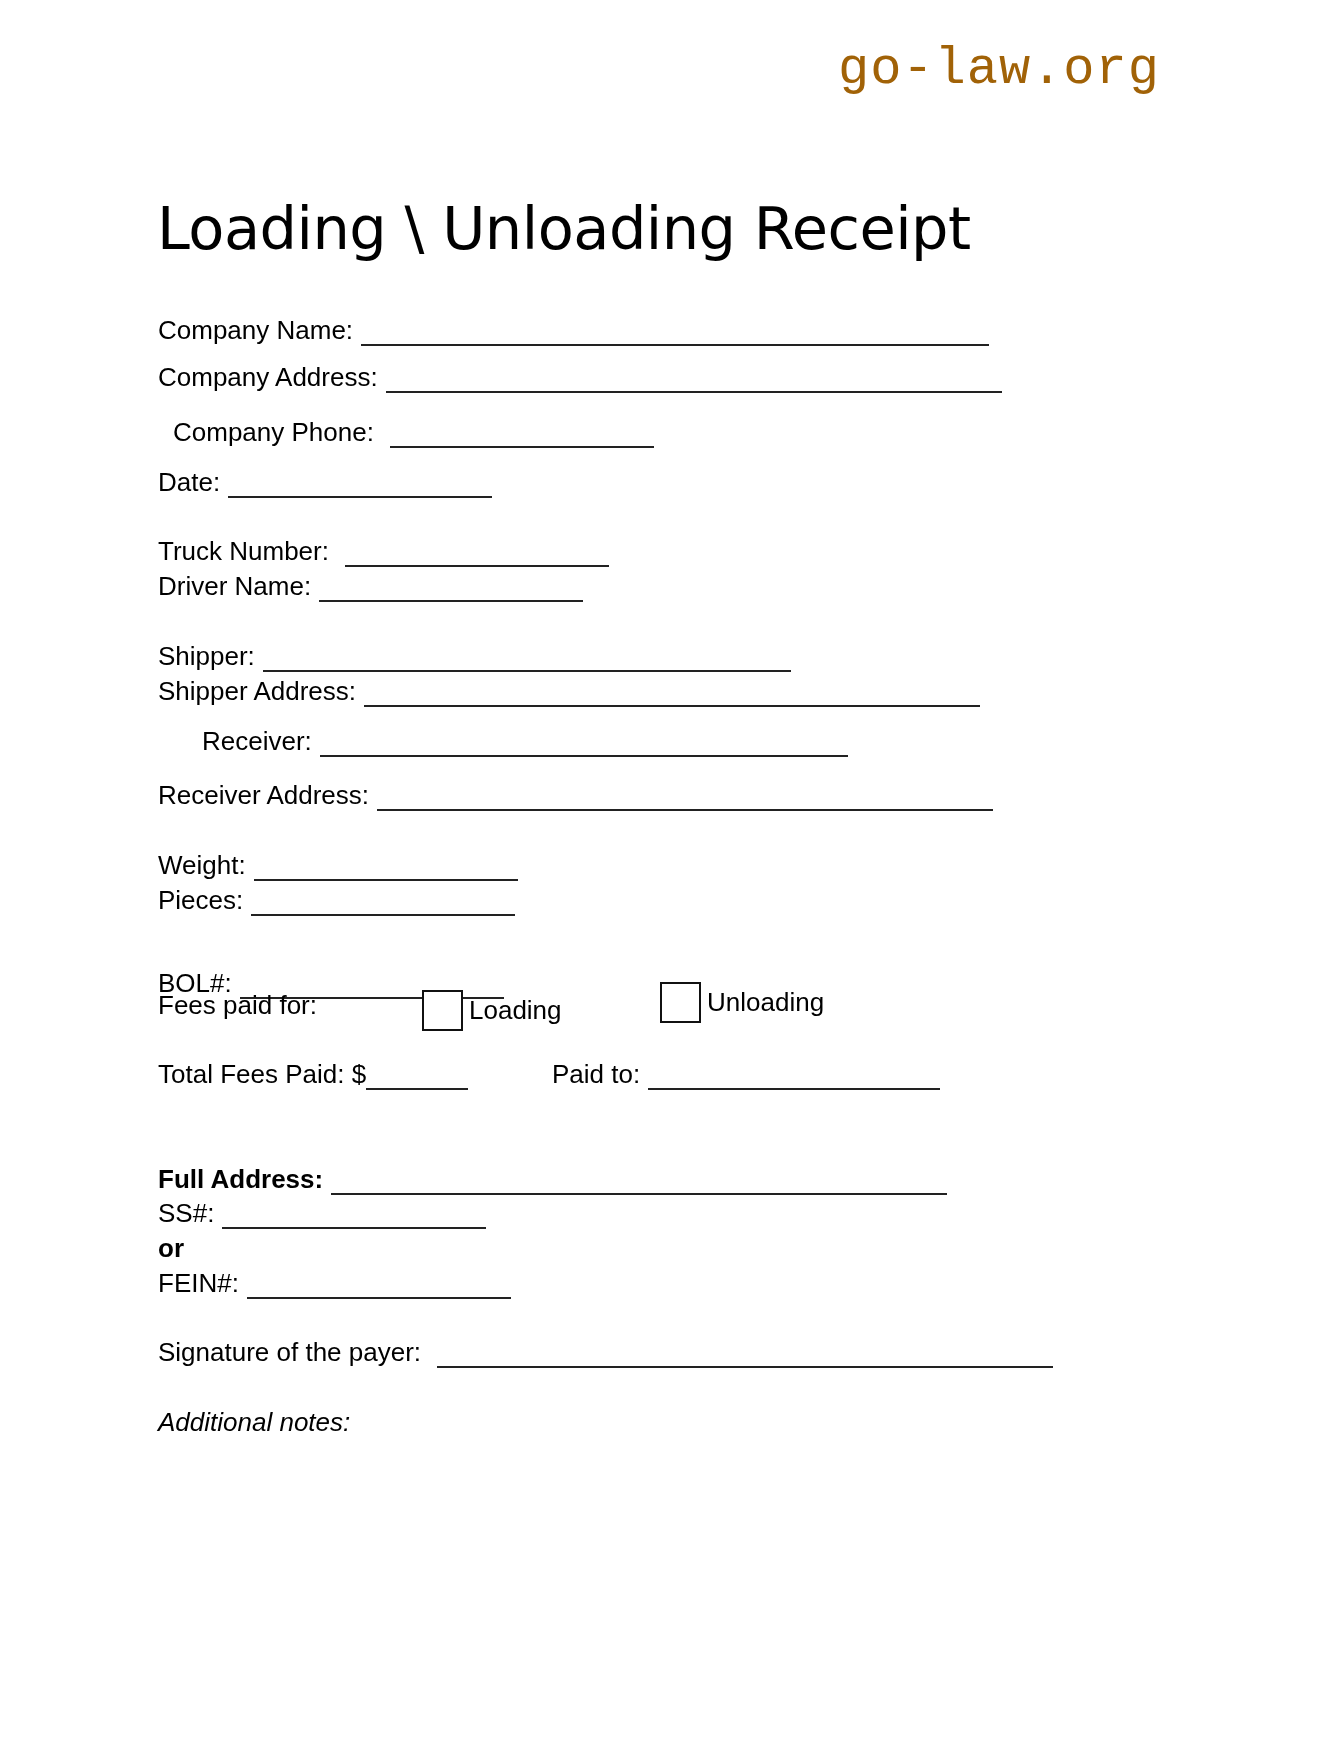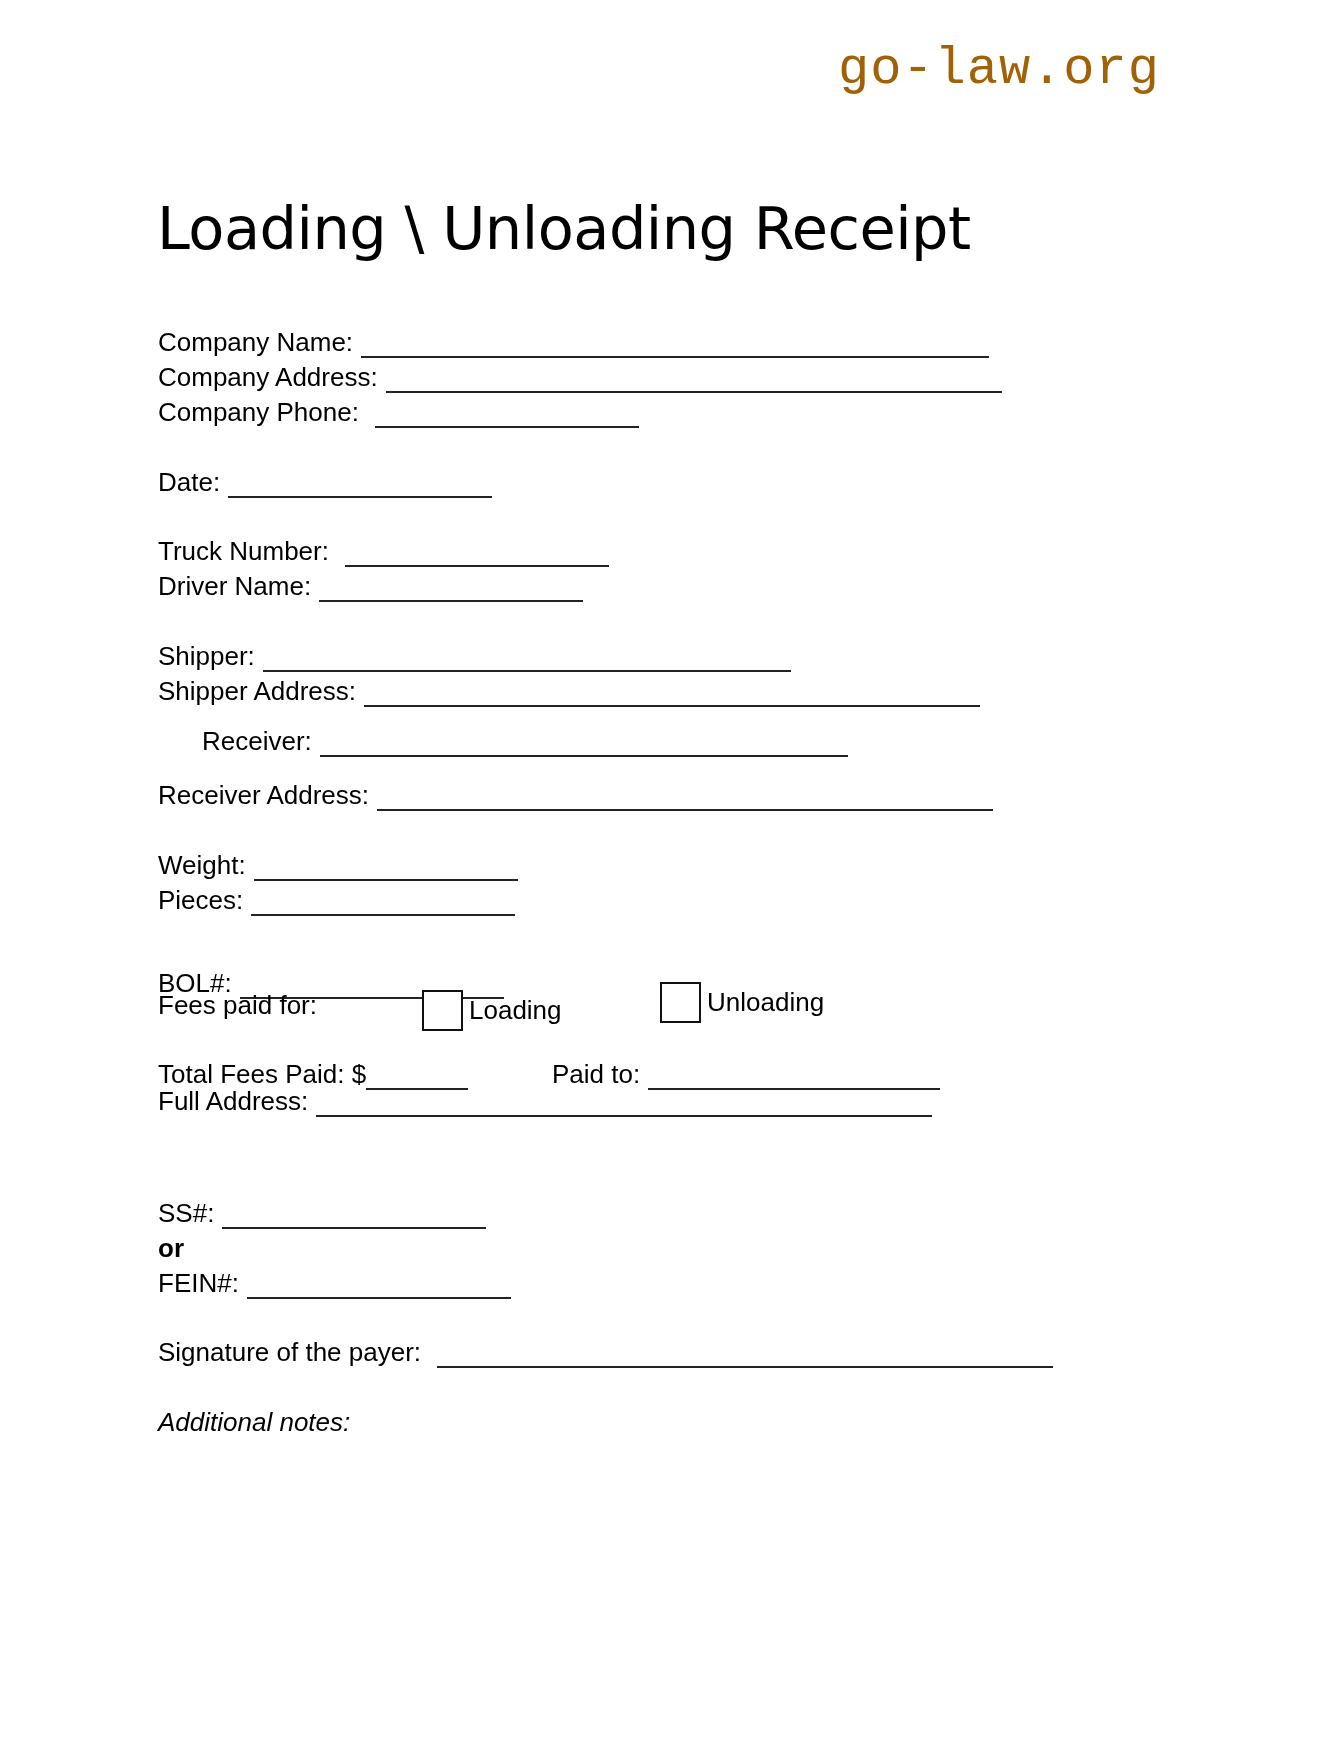--- a/index.html
+++ b/index.html
@@ -35,29 +35,29 @@
       font-family: "Liberation Sans", sans-serif; font-size: 26px; color: #000; }
     .cb-group span.lbl { margin-left: 6px; }
   </style>
 </head>
 <body>
 
 <div class="watermark">go-law.org</div>
 
 <h1 class="title">Loading \ Unloading Receipt</h1>
 
-<div class="row" style="top:327px;">
+<div class="row" style="top:315px;">
   <span>Company Name:</span>
   <span class="blank" style="width:628px;"></span>
 </div>
 <div class="row" style="top:362px;">
   <span>Company Address:</span>
   <span class="blank" style="width:616px;"></span>
 </div>
-<div class="row" style="top:397px;">
+<div class="row" style="top:417px;margin-left:15px;">
   <span>Company Phone:</span>
   <span class="blank" style="width:264px; margin-left:16px;"></span>
 </div>
 
 <div class="row" style="top:467px;">
   <span>Date:</span>
   <span class="blank" style="width:264px;"></span>
 </div>
 
 <div class="row" style="top:536px;gap:8px;">
@@ -114,21 +114,21 @@
 
 <div class="row" style="top:1059px;">
   <span>Total Fees Paid: $</span>
   <span class="blank" style="width:102px; margin-left:0;"></span>
 </div>
 <div class="row" style="top:1059px; left:552px;">
   <span>Paid to:</span>
   <span class="blank" style="width:292px;"></span>
 </div>
 
-<div class="row" style="top:1086px;">
+<div class="row" style="top:1164px;font-weight:bold;">
   <span>Full Address:</span>
   <span class="blank" style="width:616px;"></span>
 </div>
 
 <div class="row" style="top:1198px;">
   <span>SS#:</span>
   <span class="blank" style="width:264px;"></span>
 </div>
 <div class="row bold" style="top:1233px;">
   <span>or</span>

